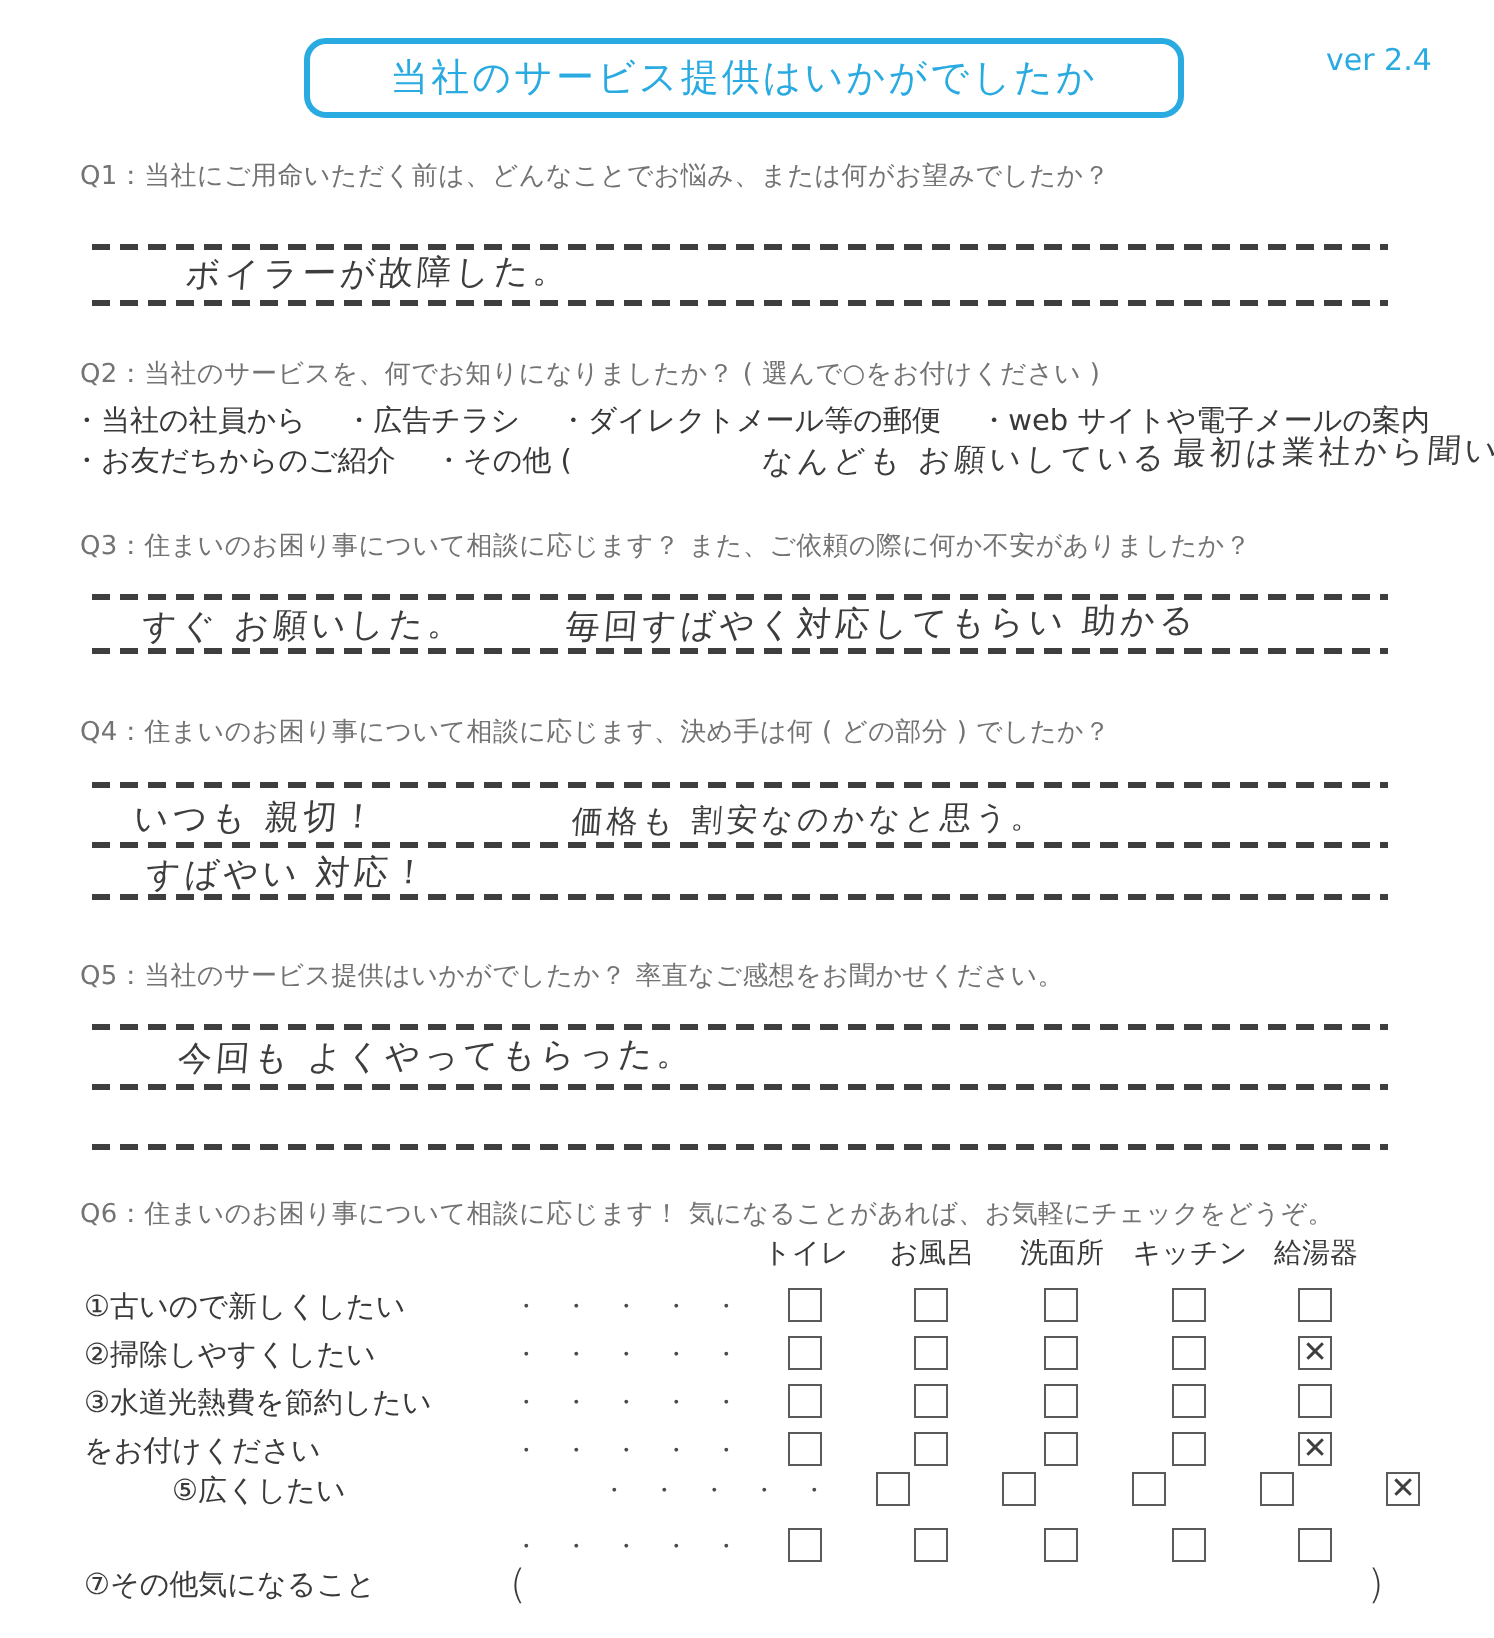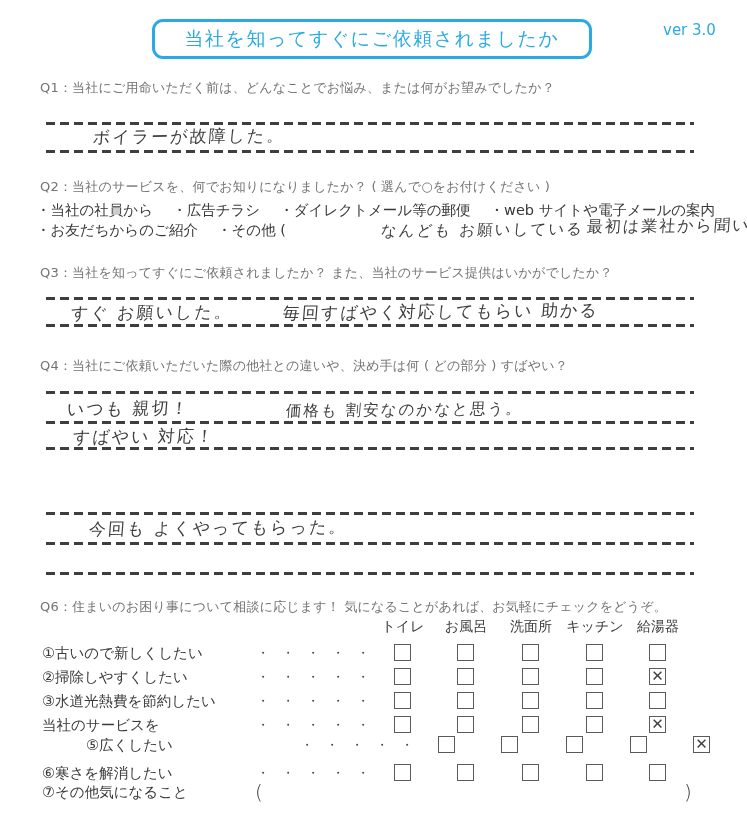--- a/index.html
+++ b/index.html
@@ -41,49 +41,50 @@
   }
   .cbx .xmark { font-size:15px; line-height:15px; color:#3f3f3f; }
   .paren { position:absolute; font-size:20px; color:#3a3a3a; font-weight:300; }
 </style>
 </head>
 <body>
 
 <div id="page">
 
   <div class="abs title-box">
-    <span class="title-text">当社を知ってすぐにご依頼されましたか</span>
+    <span class="title-text">当社のサービス提供はいかがでしたか</span>
   </div>
-  <div class="abs version" style="left:663px; top:21px;">ver 3.0</div>
+  <div class="abs version" style="left:663px; top:21px;">ver 2.4</div>
 
   <div class="abs q-label" style="left:40px; top:79px;">Q1：当社にご用命いただく前は、どんなことでお悩み、または何がお望みでしたか？</div>
   <div class="dash" style="top:122px;"></div>
   <div class="abs" style="left:92px; top:126px;"><span class="hand">ボイラーが故障した。</span></div>
   <div class="dash" style="top:150px;"></div>
 
   <div class="abs q-label" style="left:40px; top:178px;">Q2：当社のサービスを、何でお知りになりましたか？ ( 選んで○をお付けください )</div>
   <div class="abs opt-line" style="left:36px; top:221px;">・お友だちからのご紹介　 ・その他 (</div>
   <div class="abs opt-line" style="left:36px; top:201px;">・当社の社員から　 ・広告チラシ　 ・ダイレクトメール等の郵便　 ・web サイトや電子メールの案内</div>
   <div class="abs" style="left:380px; top:221px;"><span class="hand sm">なんども お願いしている</span></div>
   <div class="abs" style="left:586px; top:217px;"><span class="hand" style="font-size:16px;">最初は業社から聞いた。</span></div>
 
-  <div class="abs q-label" style="left:40px; top:264px;">Q3：当社を知ってすぐにご依頼されましたか？ また、当社のサービス提供はいかがでしたか？</div>
+  <div class="abs q-label" style="left:40px; top:264px;">Q3：住まいのお困り事について相談に応じます？ また、ご依頼の際に何か不安がありましたか？</div>
   <div class="dash" style="top:297px;"></div>
   <div class="abs" style="left:70px; top:302px;"><span class="hand">すぐ お願いした。</span></div>
   <div class="abs" style="left:282px; top:302px;"><span class="hand">毎回すばやく対応してもらい 助かる</span></div>
   <div class="dash" style="top:324px;"></div>
 
-  <div class="abs q-label" style="left:40px; top:357px;">Q4：当社にご依頼いただいた際の他社との違いや、決め手は何 ( どの部分 ) すばやい？</div>
+  <div class="abs q-label" style="left:40px; top:357px;">Q4：住まいのお困り事について相談に応じます、決め手は何 ( どの部分 ) でしたか？</div>
   <div class="dash" style="top:391px;"></div>
   <div class="abs" style="left:66px; top:398px;"><span class="hand">いつも 親切！</span></div>
   <div class="abs" style="left:285px; top:401px;"><span class="hand sm">価格も 割安なのかなと思う。</span></div>
   <div class="dash" style="top:421px;"></div>
   <div class="abs" style="left:72px; top:426px;"><span class="hand">すばやい 対応！</span></div>
   <div class="dash" style="top:447px;"></div>
 
+  <div class="abs q-label" style="left:40px; top:479px;">Q5：当社のサービス提供はいかがでしたか？ 率直なご感想をお聞かせください。</div>
   <div class="dash" style="top:512px;"></div>
   <div class="abs" style="left:88px; top:518px;"><span class="hand">今回も よくやってもらった。</span></div>
   <div class="dash" style="top:542px;"></div>
   <div class="dash" style="top:572px;"></div>
 
   <div class="abs q-label" style="left:40px; top:598px;">Q6：住まいのお困り事について相談に応じます！ 気になることがあれば、お気軽にチェックをどうぞ。</div>
   <div class="abs" id="q6-col-heads" style="left:0; top:618px; width:747px; height:20px;">
       <span class="col-head" style="left: 403px;">トイレ</span>
       <span class="col-head" style="left: 466px;">お風呂</span>
       <span class="col-head" style="left: 531px;">洗面所</span>
@@ -114,21 +115,21 @@
       <div class="q6row" style="top: 56px; text-align: center;">
         <span class="rlabel">③水道光熱費を節約したい</span>
         <span class="dots">・・・・・</span>
         <span class="cbx" style="left: 394px;"></span>
         <span class="cbx" style="left: 457px;"></span>
         <span class="cbx" style="left: 522px;"></span>
         <span class="cbx" style="left: 586px;"></span>
         <span class="cbx" style="left: 649px;"></span>
       </div>
       <div class="q6row" style="top: 80px;">
-        <span class="rlabel">当社のサービスを</span>
+        <span class="rlabel">をお付けください</span>
         <span class="dots">・・・・・</span>
         <span class="cbx" style="left: 394px;"></span>
         <span class="cbx" style="left: 457px;"></span>
         <span class="cbx" style="left: 522px;"></span>
         <span class="cbx" style="left: 586px;"></span>
         <span class="cbx checked" style="left: 649px;">
           <span class="xmark">✕</span>
         </span>
       </div>
       <div class="q6row" style="top: 100px; margin-left: 44px;">
@@ -136,21 +137,20 @@
         <span class="dots">・・・・・</span>
         <span class="cbx" style="left: 394px;"></span>
         <span class="cbx" style="left: 457px;"></span>
         <span class="cbx" style="left: 522px;"></span>
         <span class="cbx" style="left: 586px;"></span>
         <span class="cbx checked" style="left: 649px;">
           <span class="xmark">✕</span>
         </span>
       </div>
       <div class="q6row" style="top: 128px;">
-        <span class="rlabel">⑥寒さを解消したい</span>
         <span class="dots">・・・・・</span>
         <span class="cbx" style="left: 394px;"></span>
         <span class="cbx" style="left: 457px;"></span>
         <span class="cbx" style="left: 522px;"></span>
         <span class="cbx" style="left: 586px;"></span>
         <span class="cbx" style="left: 649px;"></span>
       </div>
       <div class="q6row" style="top: 147px;">
         <span class="rlabel">⑦その他気になること</span>
         <span class="paren" style="left: 255px; top: -2px;">(</span>

